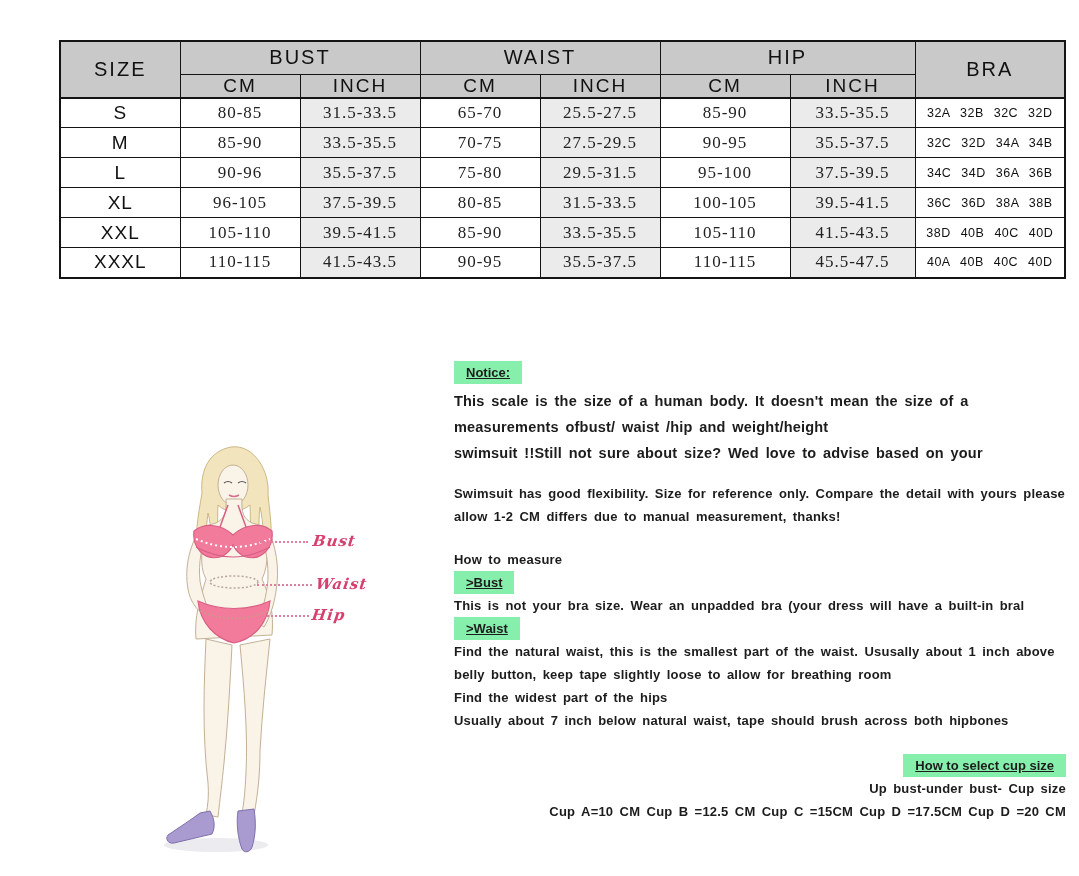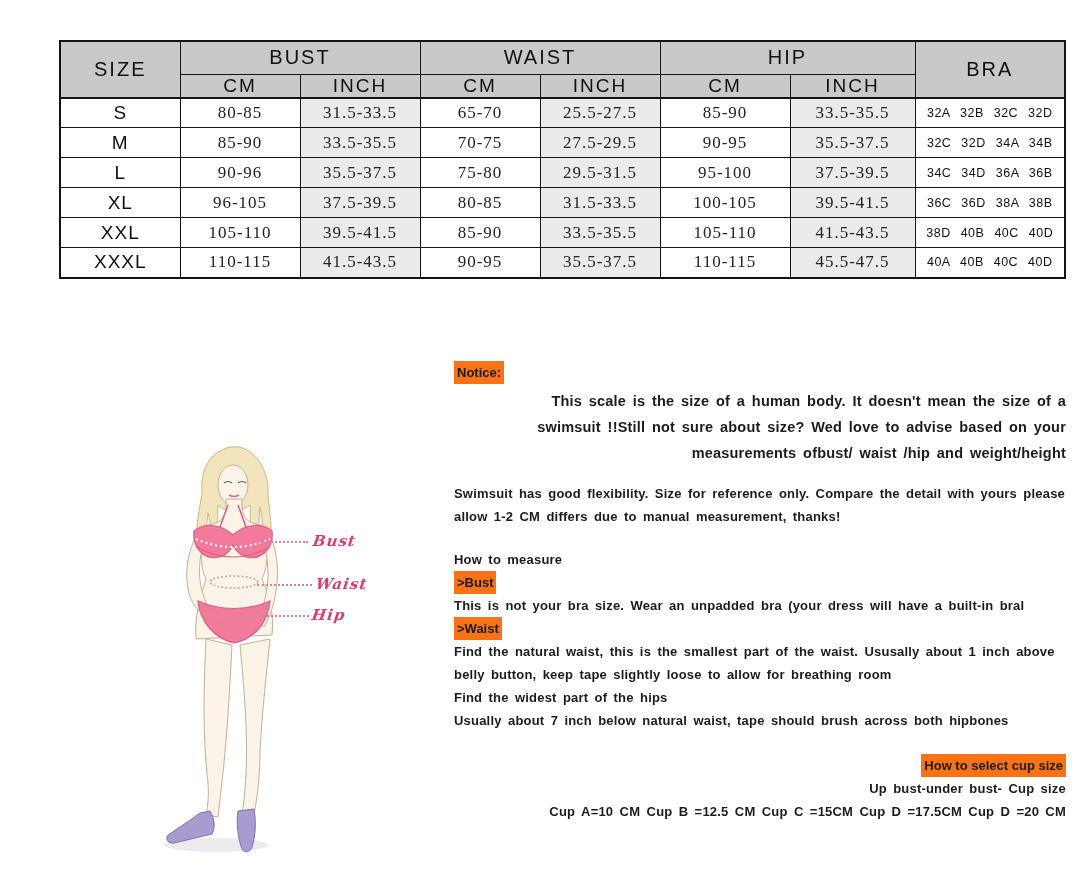--- a/index.html
+++ b/index.html
@@ -24,23 +24,23 @@
   td.c-cm, td.c-inch { font-family:Liberation Serif, serif; font-size:17px;
                      letter-spacing:1px; color:#222; }
   td.c-inch { background:#ebebeb; }
   td.c-bra  { font-size:12.5px; letter-spacing:.5px; word-spacing:6px; color:#111; }
 
   
   .notes { position:absolute; left:430px; top:361px; width:612px; color:#1c1c1c; }
   .nline  { font-weight:bold; font-size:13px; line-height:23px;
             letter-spacing:.2px; word-spacing:2.5px; }
   .nline.big { font-size:14.5px; line-height:26px; }
-  .hl { display:inline-block; background:#f97316; padding:0 3px; }
+  .hl { display:inline-block; background:#86efac; padding:0 12px;text-decoration:underline; }
   .head-line { font-weight:bold; font-size:13px; line-height:23px; }
-  .block-notice-body { margin-top:4px;text-align:right; }
+  .block-notice-body { margin-top:4px; }
   .block-flex { margin-top:16px; }
   .block-howto { margin-top:20px; }
   .block-cup { margin-top:22px;text-align:right; }
 
   
   .fig-svg { position:absolute; left:130px; top:443px; width:160px; height:415px; }
   .dotline { position:absolute; height:0; border-top:2px dotted #dd7fa0; }
   #dot-bust  { left:236px; top:541px; width:48px; }
   #dot-waist { left:233px; top:584px; width:55px; }
   #dot-hip   { left:238px; top:615px; width:47px; }
@@ -185,22 +185,22 @@
   <div class="dotline" id="dot-waist"></div>
   <div class="dotline" id="dot-hip"></div>
   <span class="fig-label" id="lbl-bust">Bust</span>
   <span class="fig-label" id="lbl-waist">Waist</span>
   <span class="fig-label" id="lbl-hip">Hip</span>
 
   <div class="notes">
     <div class="head-line"><span class="hl">Notice:</span></div>
     <div class="block-notice-body">
       <div class="nline big">This scale is the size of a human body. It doesn't mean the size of a</div>
+      <div class="nline big">measurements ofbust/ waist /hip and weight/height</div>
       <div class="nline big">swimsuit !!Still not sure about size? Wed love to advise based on your</div>
-      <div class="nline big">measurements ofbust/ waist /hip and weight/height</div>
     </div>
     <div class="block-flex">
       <div class="nline">Swimsuit has good flexibility. Size for reference only. Compare the detail with yours please</div>
       <div class="nline">allow 1-2 CM differs due to manual measurement, thanks!</div>
     </div>
     <div class="block-howto">
       <div class="nline">How to measure</div>
       <div class="head-line"><span class="hl">&gt;Bust</span></div>
       <div class="nline">This is not your bra size. Wear an unpadded bra (your dress will have a built-in bral</div>
       <div class="head-line"><span class="hl">&gt;Waist</span></div>

